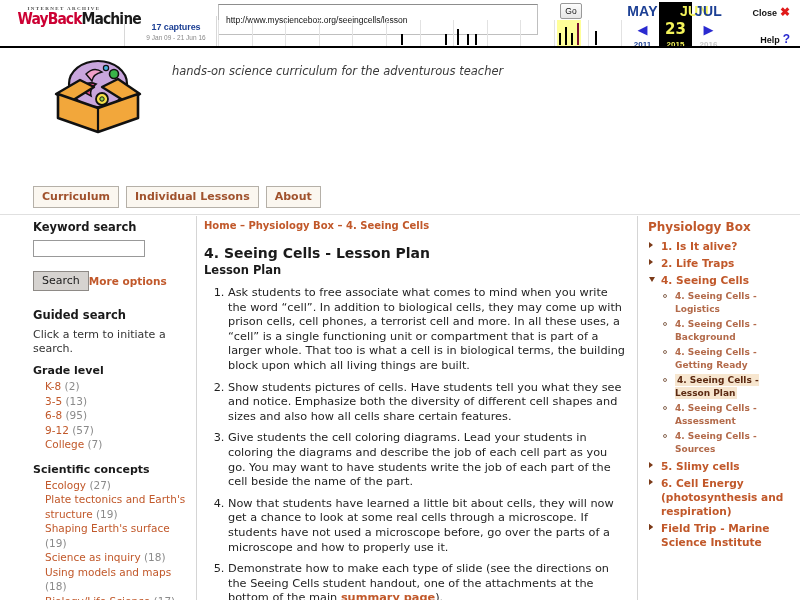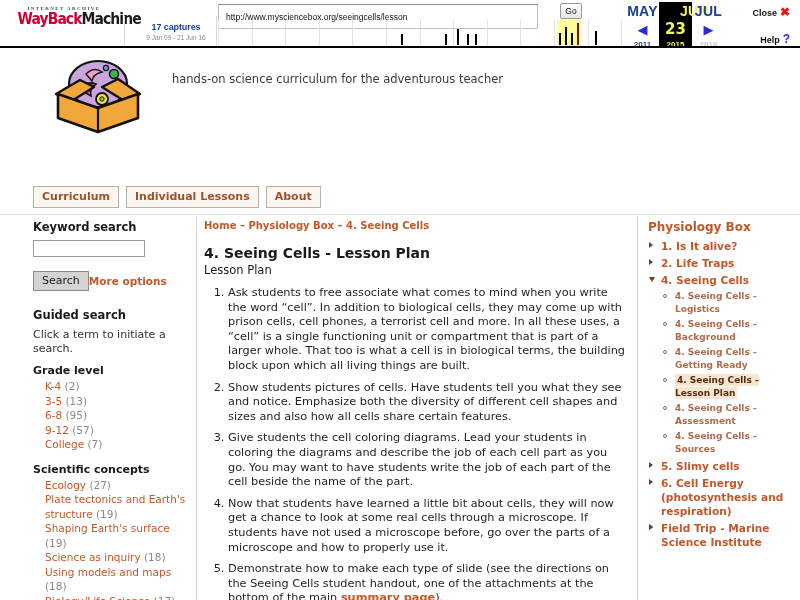--- a/index.html
+++ b/index.html
@@ -52,21 +52,21 @@
   .wb-captures .cap-range {
     font-size: 6.5px; color: #888; margin-top: 2px;
   }
   .wb-vline {
     position: absolute; top: 16px; width: 1px; height: 30px;
     background: #d8d8d8;
   }
 
   .wb-urlbar {
     position: absolute; left: 218px; top: 4px;
-    width: 320px; height: 25px;
+    width: 320px; height: 31px;
     border: 1px solid #bfbfbf;
     border-top-color: #8d8d8d;
     background: #fff;
     font-size: 8.5px;
     color: #111;
     padding: 0 7px;
     line-height: 12px;
     font-family: "Liberation Sans", sans-serif;
   }
   .wb-go {
@@ -169,24 +169,25 @@
   #brand h1 {
     margin: 0;
     font-size: 27px;
     font-weight: normal;
     color: #8a8a8a;
     letter-spacing: .2px;
     text-shadow: 1px 1px 0 #dcdcdc;
     font-family: "DejaVu Sans", sans-serif;
   }
   #brand .tag {
-    margin-top: 8px;
+    margin-top: 0;
     font-size: 11.5px;
     color: #3a3a3a;
     font-family: "DejaVu Sans", sans-serif;
+    font-style: italic;
   }
 
   #mainnav {
     position: absolute; left: 33px; top: 138px;
     display: flex; gap: 7px;
   }
   .navbtn {
     background: #fbf7f0;
     border: 1px solid #b5b0a8;
     color: #a0522d;
@@ -285,21 +286,21 @@
     font-size: 10px; font-weight: bold; color: #c1582a;
     margin-bottom: 14px;
     font-family: "DejaVu Sans", sans-serif;
   }
   #page-title {
     font-size: 14px; font-weight: bold; color: #1a1a1a;
     margin: 0 0 2px 0;
     font-family: "DejaVu Sans", sans-serif;
   }
   #page-subtitle {
-    font-size: 11.5px; font-weight: normal; color: #1a1a1a;
+    font-size: 11.5px; font-weight: bold; color: #1a1a1a;
     margin-bottom: 9px;
     font-family: "DejaVu Sans", sans-serif;
   }
   #steps {
     margin: 0; padding-left: 24px;
     font-size: 11.3px;
     color: #1f1f1f;
     line-height: 14.6px;
     font-family: "DejaVu Sans", sans-serif;
   }
@@ -477,21 +478,21 @@
       <input id="search-input" type="text" placeholder="" style="">
       <div id="search-row">
         <button id="search-button">Search</button>
         <span class="link-o">More options</span>
       </div>
       <div class="side-h" id="guided-h">Guided search</div>
       <div class="side-note">Click a term to initiate a search.</div>
       <div id="facets">
           <div class="facet-h">Grade level</div>
           <ul class="facet-list">
-            <li><span class="t">K-4</span><span class="c"> (2)</span></li>
+            <li><span class="t">K-8</span><span class="c"> (2)</span></li>
             <li><span class="t">3-5</span><span class="c"> (13)</span></li>
             <li><span class="t">6-8</span><span class="c"> (95)</span></li>
             <li><span class="t">9-12</span><span class="c"> (57)</span></li>
             <li><span class="t">College</span><span class="c"> (7)</span></li>
           </ul>
           <div class="facet-h">Scientific concepts</div>
           <ul class="facet-list">
             <li><span class="t">Ecology</span><span class="c"> (27)</span></li>
             <li><span class="t">Plate tectonics and Earth's structure</span><span class="c"> (19)</span></li>
             <li><span class="t">Shaping Earth's surface</span><span class="c"> (19)</span></li>

